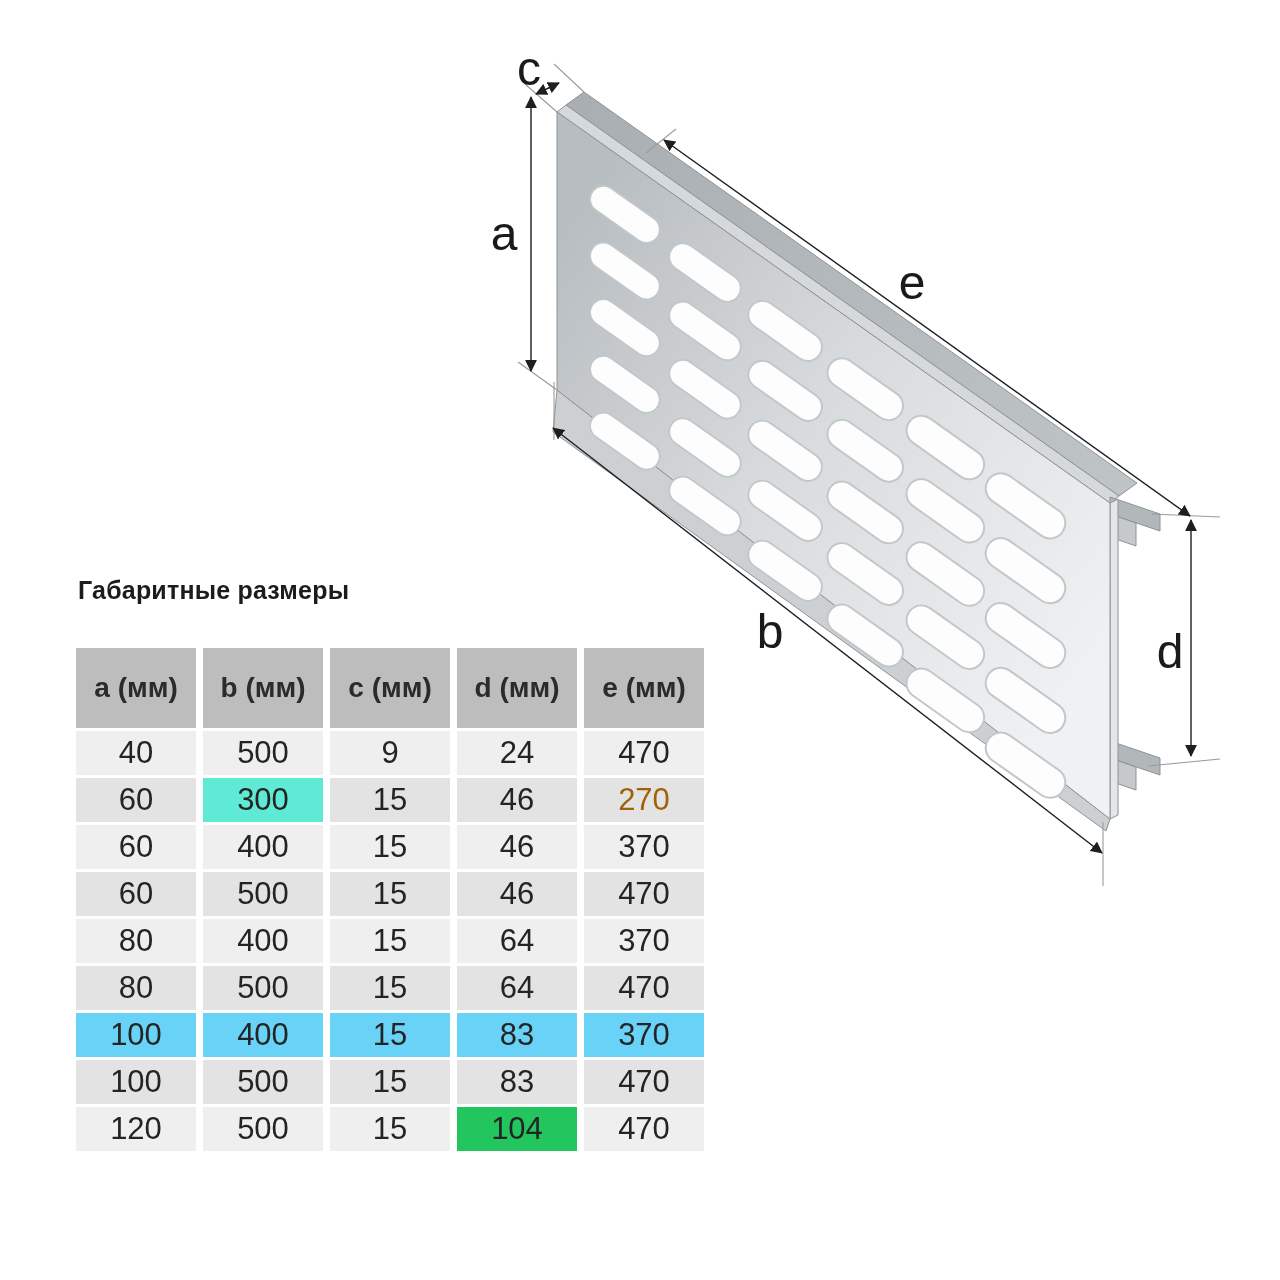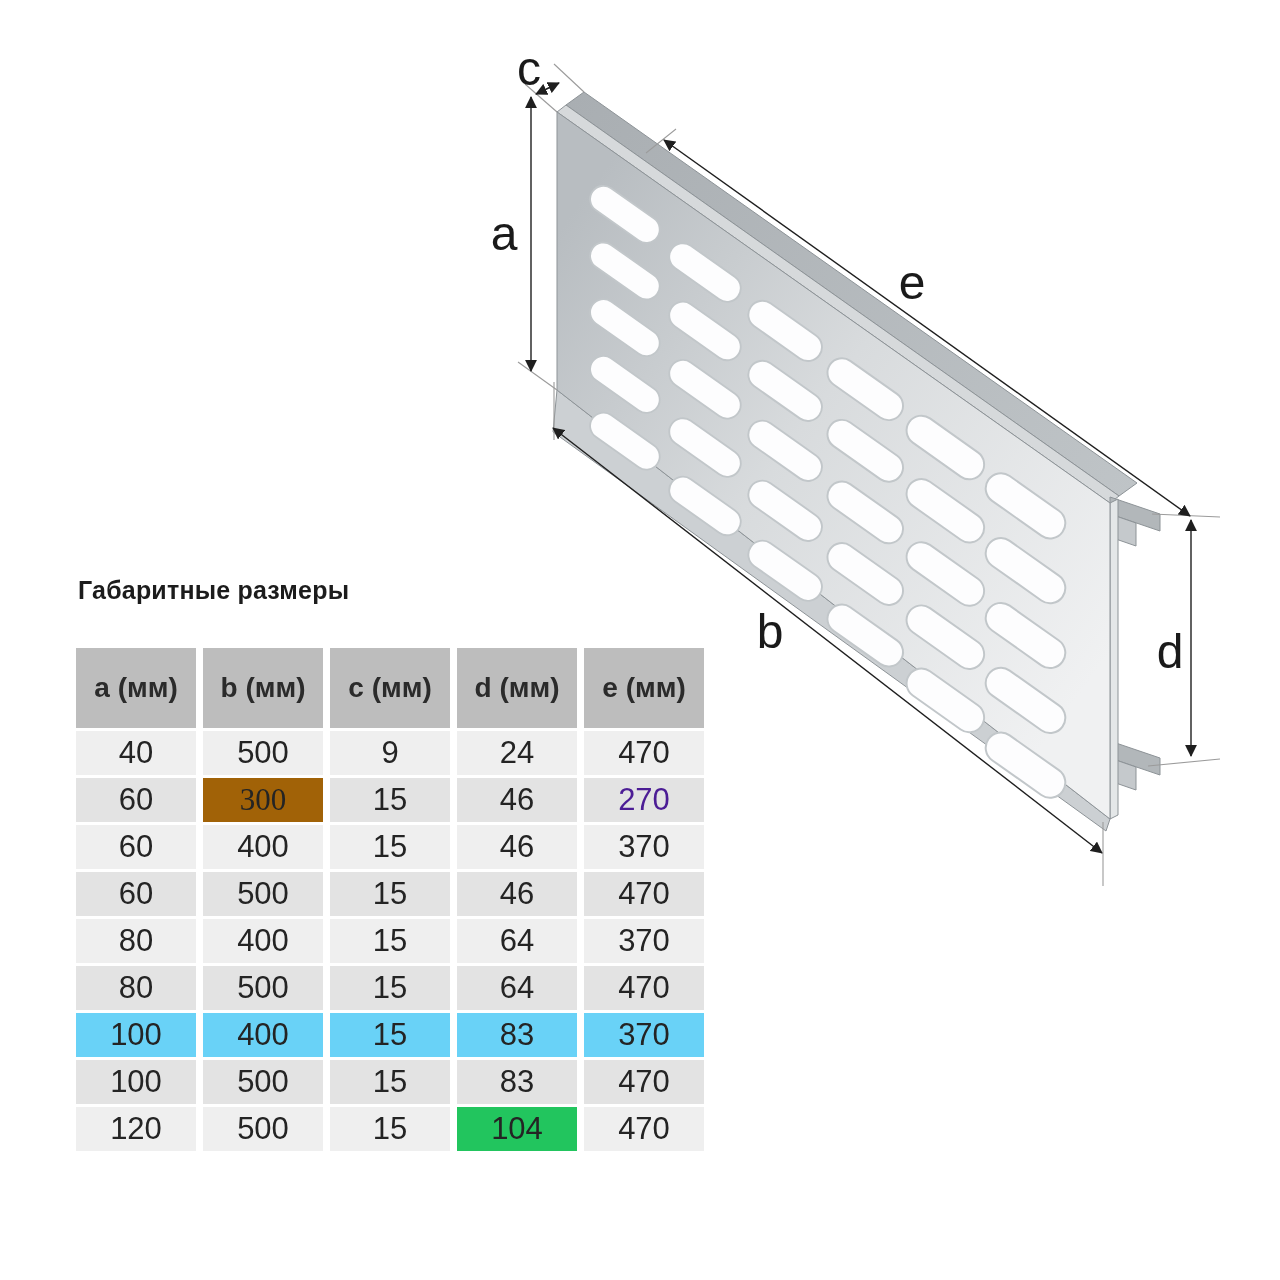--- a/index.html
+++ b/index.html
@@ -173,24 +173,24 @@
     <tbody id="tbody">
         <tr>
           <td style="background: rgb(239, 239, 239); color: rgb(36, 36, 36);">40</td>
           <td style="background: rgb(239, 239, 239); color: rgb(36, 36, 36);">500</td>
           <td style="background: rgb(239, 239, 239); color: rgb(36, 36, 36);">9</td>
           <td style="background: rgb(239, 239, 239); color: rgb(36, 36, 36);">24</td>
           <td style="background: rgb(239, 239, 239); color: rgb(36, 36, 36);">470</td>
         </tr>
         <tr>
           <td style="background: rgb(227, 227, 227); color: rgb(36, 36, 36);">60</td>
-          <td style="background: #a16207; color: rgb(36, 36, 36); font-family: Liberation Serif, serif;">300</td>
+          <td style="background: #5eead4; color: rgb(36, 36, 36);">300</td>
           <td style="background: rgb(227, 227, 227); color: rgb(36, 36, 36);">15</td>
           <td style="background: rgb(227, 227, 227); color: rgb(36, 36, 36);">46</td>
-          <td style="background: rgb(227, 227, 227); color: #4c1d95; margin-left: 20px;">270</td>
+          <td style="background: rgb(227, 227, 227); color: #a16207; margin-left: 20px;">270</td>
         </tr>
         <tr>
           <td style="background: rgb(239, 239, 239); color: rgb(36, 36, 36);">60</td>
           <td style="background: rgb(239, 239, 239); color: rgb(36, 36, 36);">400</td>
           <td style="background: rgb(239, 239, 239); color: rgb(36, 36, 36);">15</td>
           <td style="background: rgb(239, 239, 239); color: rgb(36, 36, 36);">46</td>
           <td style="background: rgb(239, 239, 239); color: rgb(36, 36, 36);">370</td>
         </tr>
         <tr>
           <td style="background: rgb(227, 227, 227); color: rgb(36, 36, 36);">60</td>

